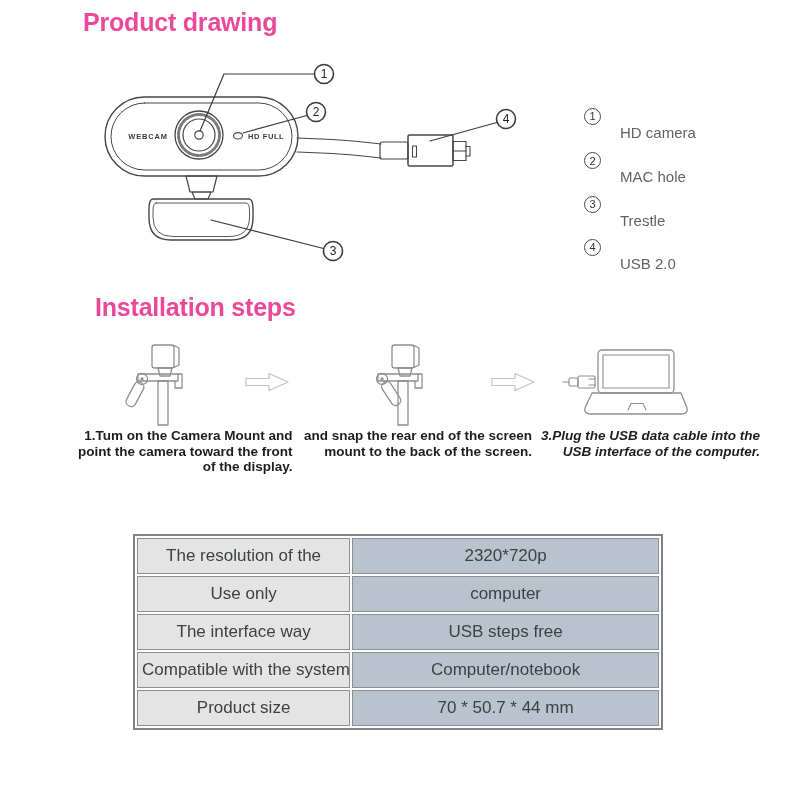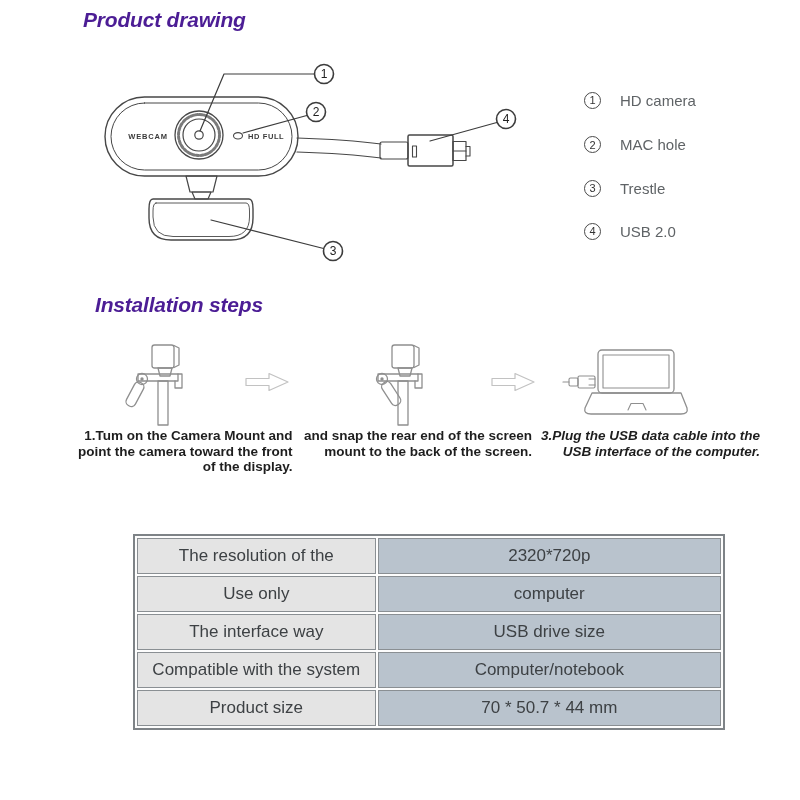--- a/index.html
+++ b/index.html
@@ -1,43 +1,43 @@
 <!DOCTYPE html>
 <html><head>
 <meta charset="utf-8">
 <style>
   html,body{margin:0;padding:0;background:#fff;}
   .canvas{
     position:relative;width:800px;height:800px;background:#ffffff;overflow:hidden;
     font-family:"Liberation Sans", sans-serif;
   }
   .section-title{
-    position:absolute;left:83px;font-size:21px;font-weight:700;color:#4c1d95;
-    letter-spacing:-0.2px;white-space:nowrap;font-style:italic;
+    position:absolute;left:83px;font-size:25px;font-weight:700;color:#ec4899;
+    letter-spacing:-0.2px;white-space:nowrap;
   }
   #title-product{top:8px;}
   #title-install{top:293px;margin-left:12px;}
   .art{position:absolute;left:0;top:0;}
   
   .legend-item{position:absolute;left:584px;display:flex;align-items:center;}
   .legend-num{
     width:17px;height:17px;border:1.5px solid #4a4a4a;border-radius:50%;
     display:flex;align-items:center;justify-content:center;
     font-size:11px;color:#333;box-sizing:border-box;flex:0 0 auto;
   }
-  .legend-label{margin-left:19px;font-size:15px;color:#5f6366;white-space:nowrap;}
+  .legend-label{margin-left:19px;font-size:15px;color:#5f6366;white-space:nowrap;margin-top:32px;}
   
   .caption{position:absolute;top:428px;color:#1e1e1e;font-size:13.5px;line-height:15.5px;font-weight:600;text-align:right;}
   .caption div{white-space:nowrap;}
   #cap1{left:78px;}
   #cap2{left:304px;}
   #cap3{left:541px;font-style:italic;}
   
   .spec{
-    position:absolute;left:133px;top:534px;width:592px;
+    position:absolute;left:133px;top:534px;width:530px;
     border-collapse:separate;border-spacing:2px;table-layout:fixed;
     border:2px solid #7e8387;background:#fdfdfd;
   }
   .spec td{
     height:34px;text-align:center;vertical-align:middle;
     font-size:17px;color:#3d4144;border:1px solid #8a8f93;padding:0 4px;
     overflow:hidden;white-space:nowrap;
   }
   .spec td.lbl{background:#e4e4e4;}
   .spec td.val{background:#b9c3cd;}
@@ -189,21 +189,21 @@
       <tr>
         <td class="lbl">The resolution of the</td>
         <td class="val">2320*720p</td>
       </tr>
       <tr>
         <td class="lbl">Use only</td>
         <td class="val">computer</td>
       </tr>
       <tr>
         <td class="lbl">The interface way</td>
-        <td class="val">USB drive size</td>
+        <td class="val">USB steps free</td>
       </tr>
       <tr>
         <td class="lbl">Compatible with the system</td>
         <td class="val">Computer/notebook</td>
       </tr>
       <tr>
         <td class="lbl">Product size</td>
         <td class="val">70 * 50.7 * 44 mm</td>
       </tr>
     </tbody>

